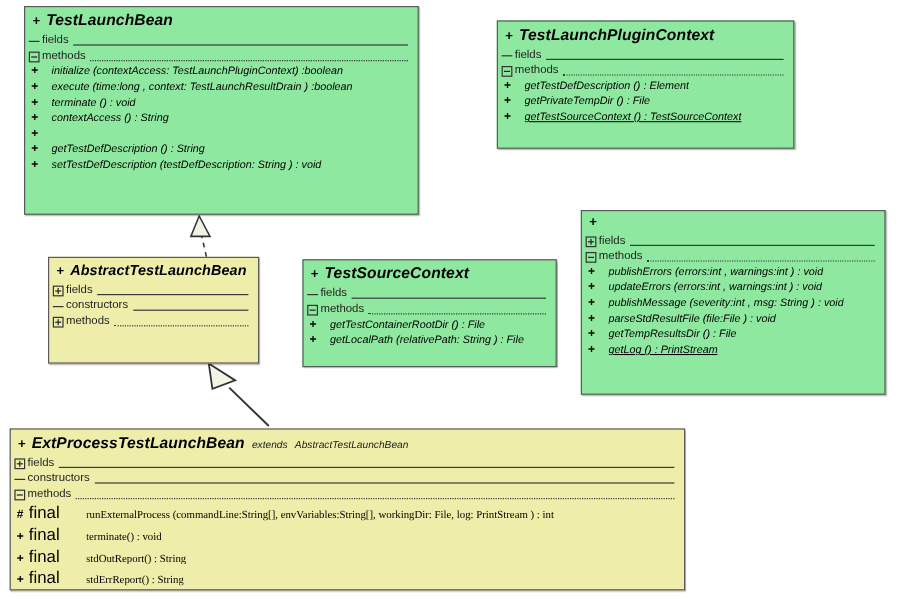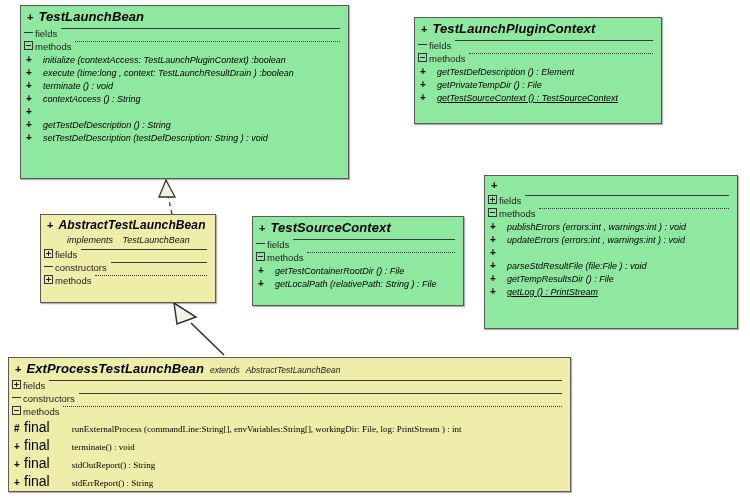--- a/index.html
+++ b/index.html
@@ -59,21 +59,21 @@
     font-style: italic;
     color: #111;
     padding: 0 4px 3px 26px;
     white-space: nowrap;
   }
   .cls-implements .kw { margin-right: 7px; }
 
   
   .sec-row {
     display: flex;
-    align-items: flex-start;
+    align-items: flex-end;
     padding: 1px 8px 1px 3px;
     white-space: nowrap;
   }
   .sec-label {
     font-size: 9.5px;
     color: #222;
     margin: 0 4px 0 2px;
   }
   .sec-rule {
     flex: 1 1 auto;
@@ -275,20 +275,21 @@
     <div class="mem-row">
       <span class="mem-vis">+</span>
       <span class="mem-sig mem-indent">publishErrors (errors:int ,  warnings:int ) : void</span>
     </div>
     <div class="mem-row">
       <span class="mem-vis">+</span>
       <span class="mem-sig mem-indent">updateErrors (errors:int ,  warnings:int ) : void</span>
     </div>
     <div class="mem-row">
       <span class="mem-vis">+</span>
+      <span class="mem-sig mem-indent">publishMessage (severity:int ,  msg: String ) : void</span>
     </div>
     <div class="mem-row">
       <span class="mem-vis">+</span>
       <span class="mem-sig mem-indent">parseStdResultFile (file:File ) : void</span>
     </div>
     <div class="mem-row">
       <span class="mem-vis">+</span>
       <span class="mem-sig mem-indent">getTempResultsDir () : File</span>
     </div>
     <div class="mem-row">
@@ -322,24 +323,20 @@
     <div class="mem-row">
       <span class="mem-vis">+</span>
       <span class="mem-sig mem-indent">getLocalPath (relativePath: String ) : File</span>
     </div>
   </div>
 
   <div class="uml-class yellow" style="left:40px; top:214px; width:176px; height:89px;">
     <div class="cls-title">
       <span class="cls-vis">+</span>
       <span class="cls-name small">AbstractTestLaunchBean</span>
-    </div>
-    <div class="cls-implements">
-      <span class="kw">implements</span>
-      <span>TestLaunchBean</span>
     </div>
 
     <div class="sec-row">
       <span class="toggle box plus"></span>
       <span class="sec-label">fields</span>
       <span class="sec-rule"></span>
     </div>
 
     <div class="sec-row">
       <span class="toggle dash"></span>

